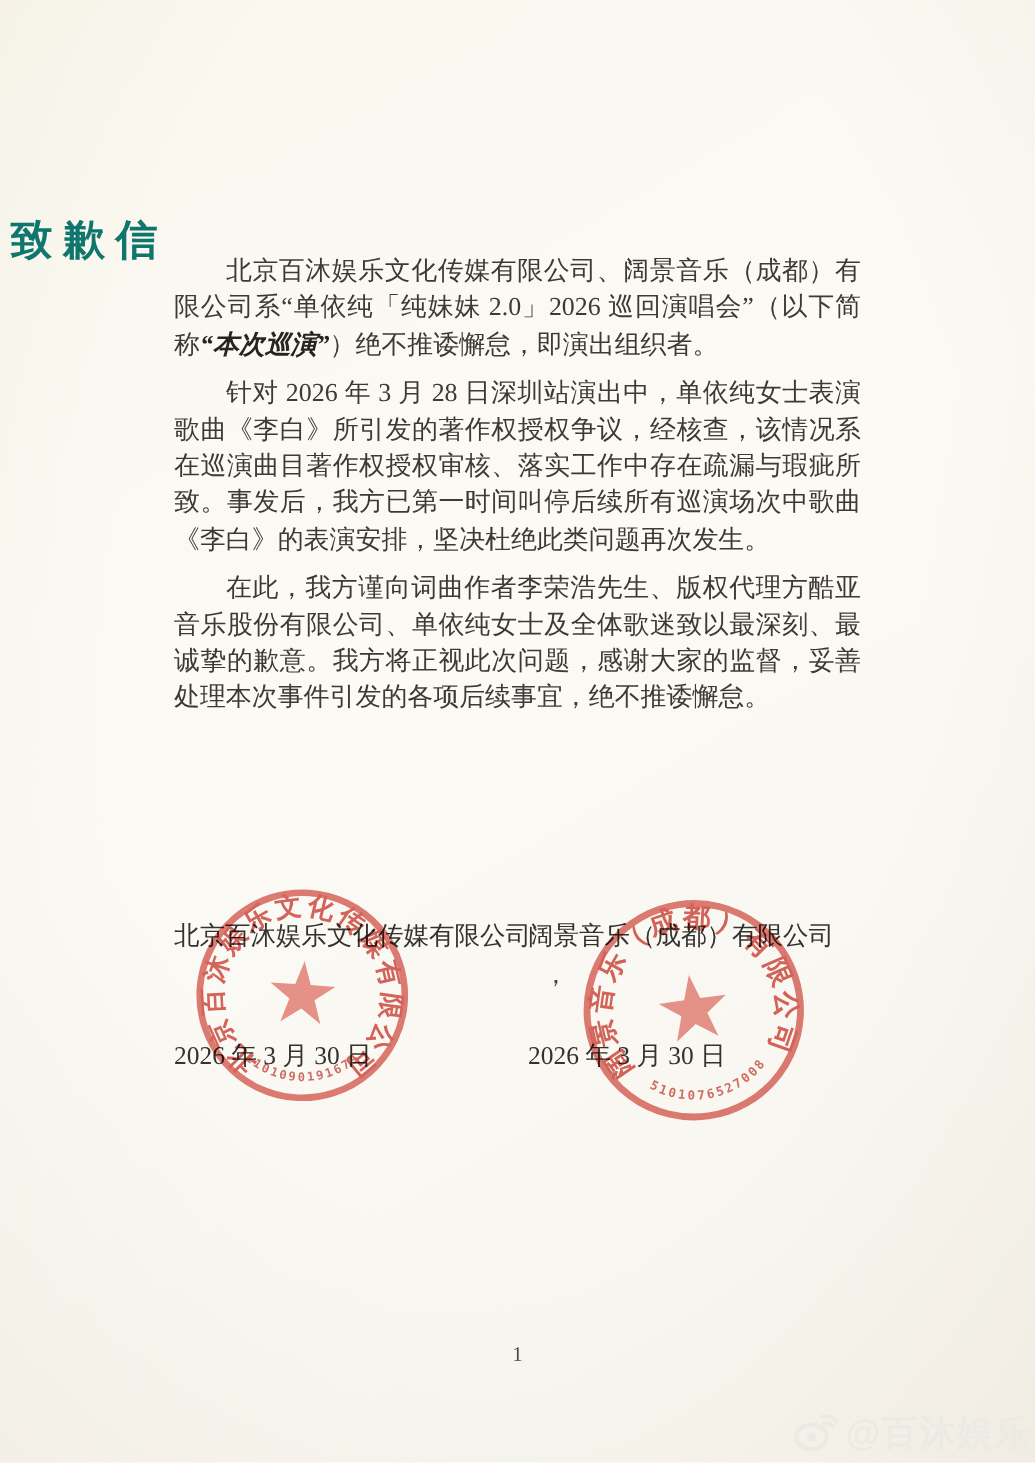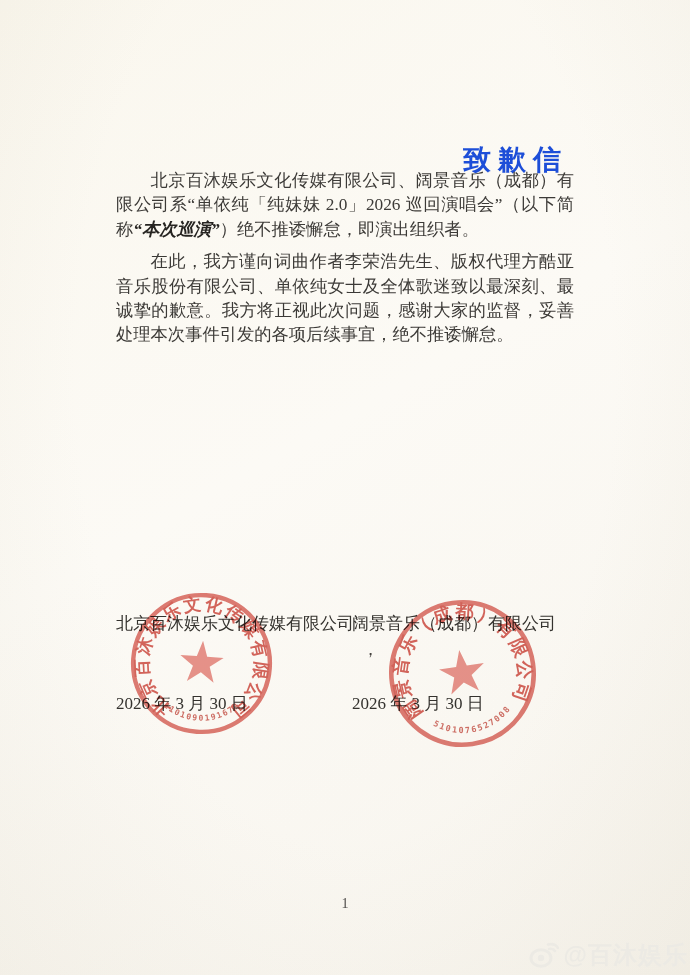--- a/index.html
+++ b/index.html
@@ -7,22 +7,22 @@
     width:690px; height:975px; position:relative; overflow:hidden;
     background:
       radial-gradient(ellipse at 50% 38%, #fefdfb 55%, #f7f5f0 100%),
       linear-gradient(150deg, #fbf9f2 0%, #fdfcf9 45%, #f8f6f1 100%);
     background-blend-mode: multiply;
     font-family: "Liberation Serif", "DejaVu Serif", serif;
     color:#3c3a37;
   }
   .page-title {
     position:absolute; top:122px; left:0; width:568px;
-    text-align:right; font-size:28px; font-weight:bold;
-    letter-spacing:7px; color:#1d4ed8; text-indent:7px;
+    text-align:left; font-size:28px; font-weight:bold;
+    letter-spacing:7px; color:#0f766e; text-indent:7px;
   }
   .body-text {
     position:absolute; top:169px; left:116px; width:458px;
     font-size:17.3px; line-height:24.3px; text-align:justify;
     color:#3c3a37;
   }
   .para { margin:0 0 8.5px 0; text-indent:2em; }
   .para b { color:#262421;font-style:italic; }
   .sig-company { position:absolute; top:612px; font-size:17px; color:#34322e; white-space:nowrap; }
   .sig-date    { position:absolute; top:692px; font-size:17px; color:#34322e; white-space:nowrap; }
@@ -52,20 +52,21 @@
   }
   .watermark svg { display:block; }
 </style>
 </head>
 <body>
 
 <h1 class="page-title">致歉信</h1>
 
 <div class="body-text">
   <p class="para"><span>北京百沐娱乐文化传媒有限公司、阔景音乐（成都）有限公司系“单依纯「纯妹妹 2.0」2026 巡回演唱会”（以下简称</span><b>“本次巡演”</b><span>）绝不推诿懈怠，即演出组织者。</span></p>
+  <p class="para">针对 2026 年 3 月 28 日深圳站演出中，单依纯女士表演歌曲《李白》所引发的著作权授权争议，经核查，该情况系在巡演曲目著作权授权审核、落实工作中存在疏漏与瑕疵所致。事发后，我方已第一时间叫停后续所有巡演场次中歌曲《李白》的表演安排，坚决杜绝此类问题再次发生。</p>
   <p class="para">在此，我方谨向词曲作者李荣浩先生、版权代理方酷亚音乐股份有限公司、单依纯女士及全体歌迷致以最深刻、最诚挚的歉意。我方将正视此次问题，感谢大家的监督，妥善处理本次事件引发的各项后续事宜，绝不推诿懈怠。</p>
 </div>
 
 <div class="sig-company sig-left">北京百沐娱乐文化传媒有限公司</div>
 <div class="sig-company sig-right">阔景音乐（成都）有限公司</div>
 <div class="stray-mark">，</div>
 <div class="sig-date sig-left">2026 年 3 月 30 日</div>
 <div class="sig-date sig-right">2026 年 3 月 30 日</div>
 
 <svg class="seal seal-left" viewBox="0 0 200 200" aria-hidden="true">

